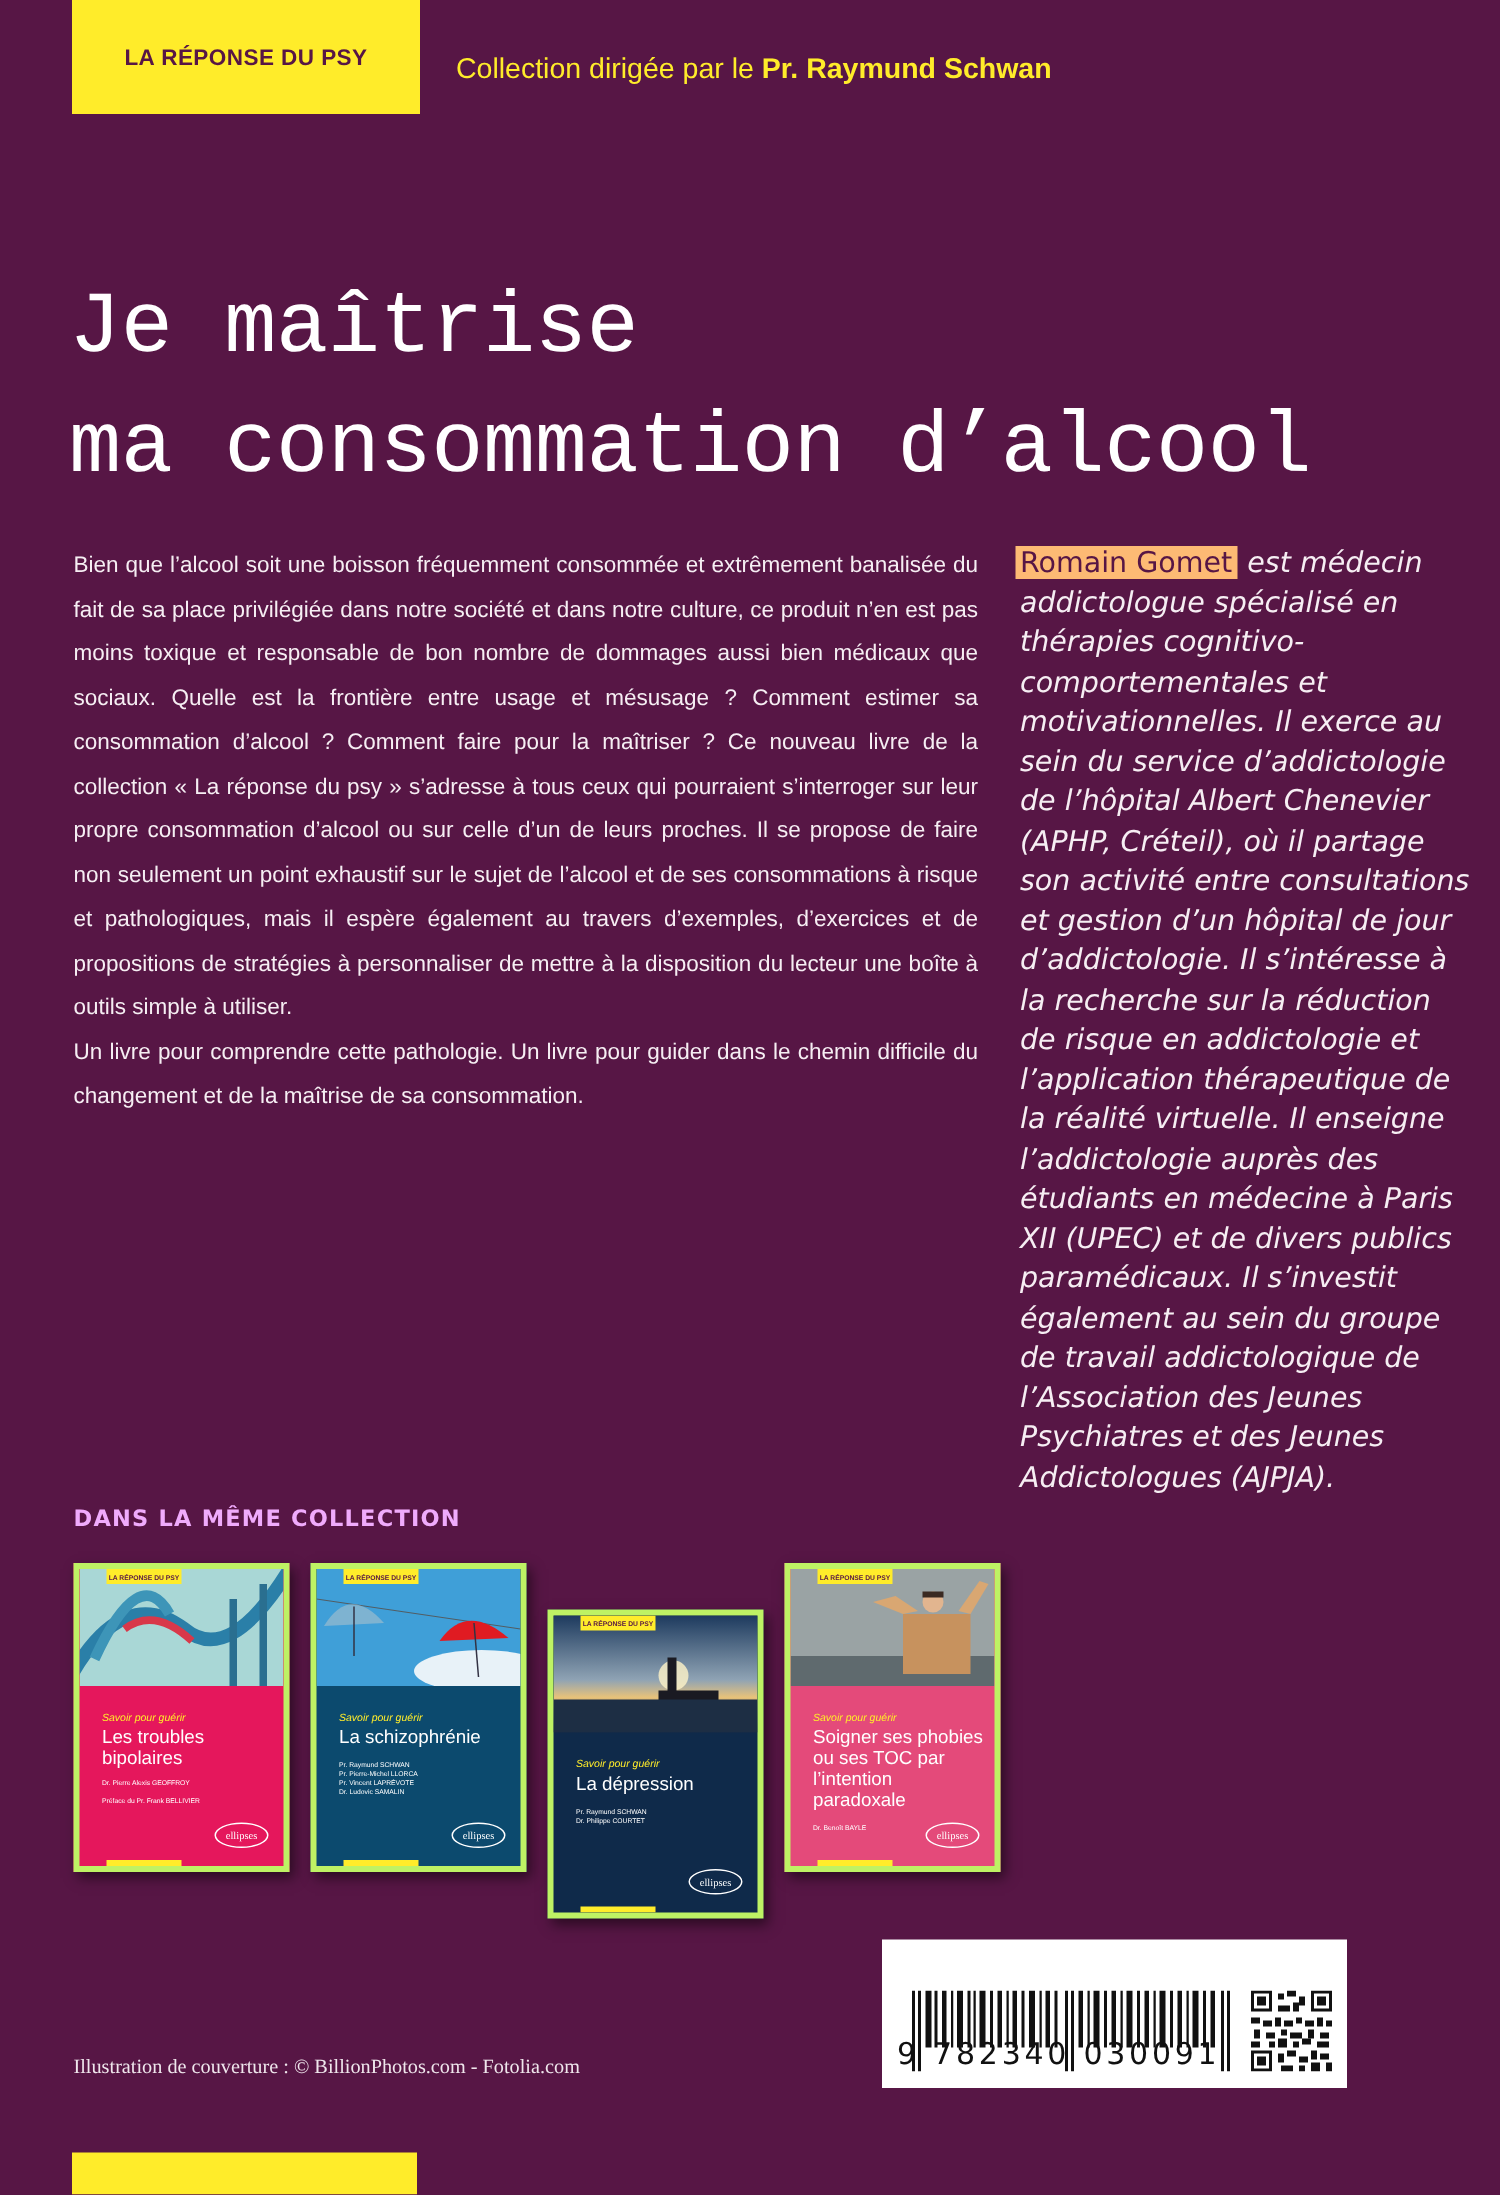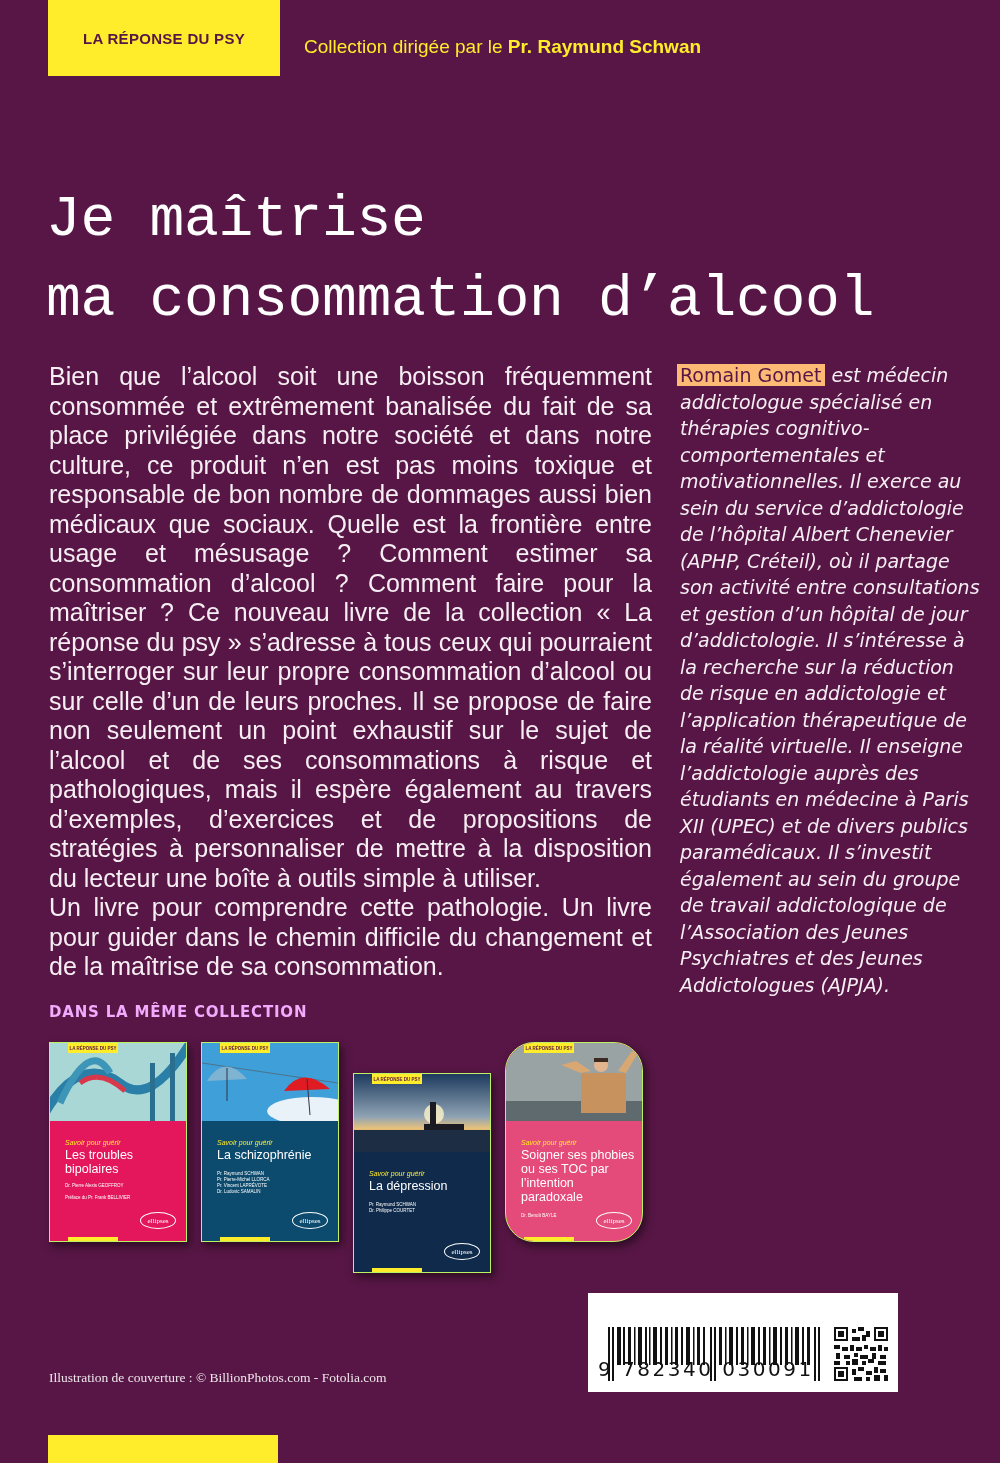--- a/index.html
+++ b/index.html
@@ -22,41 +22,41 @@
       font-family: "Liberation Sans", sans-serif;
     }
     .director b { font-weight: bold; }
     .title {
       left: 46px; top: 180px; font-size: 58px; line-height: 80px; color: #fff;
       font-family: Liberation Mono, monospace; font-weight: normal;
       letter-spacing: -0.3px;
     }
     .summary {
       left: 49px; top: 362px; width: 603px;
-      font-size: 25px; line-height: 29.5px; text-align: justify;
+      font-size: 15px; line-height: 29.5px; text-align: justify;
       font-family: "Liberation Sans", sans-serif; color: #f6eef3;
     }
     .summary p { margin: 0; }
     .bio {
       left: 680px; top: 362px; width: 300px;
       font-size: 19px; line-height: 26.5px; font-style: italic;
       font-family: "DejaVu Sans", sans-serif; color: #f6eef3;
     }
     .bio .author-name {
       background: #fdba74; color: #571645; font-style: normal;
       padding: 0 4px 0 3px; margin-left: -3px;
     }
     .same-collection {
       left: 49px; top: 1003px; font-size: 15px; font-weight: bold; letter-spacing: 0.8px;
       font-family: "DejaVu Sans", sans-serif; color: #f0abfc;
     }
     .books { left: 49px; top: 1042px; display: flex; gap: 14px; }
     .book {
       width: 136px; height: 198px; position: relative; overflow: hidden;
-      border: 1px solid #bef264;
+      border: 4px solid #bef264;
       box-shadow: 3px 4px 8px rgba(0,0,0,0.5);
       font-family: "Liberation Sans", sans-serif;
     }
     .book .photo { position: absolute; left: 0; top: 0; width: 136px; height: 78px; }
     .book .tag {
       position: absolute; left: 18px; top: 0; width: 50px; height: 10px;
       background: #ffec2a; color: #571645; font-size: 4.5px; font-weight: bold;
       display: flex; align-items: center; justify-content: center;
     }
     .book .series { position: absolute; left: 15px; top: 96px; font-size: 7px; font-style: italic; color: #ffec2a; }
@@ -173,21 +173,21 @@
     </svg>
     <div class="tag">LA RÉPONSE DU PSY</div>
     <div class="series">Savoir pour guérir</div>
     <div class="btitle">La dépression</div>
     <div class="authors" style="top:128px; white-space:pre-line;">Pr. Raymund SCHWAN
 Dr. Philippe COURTET</div>
     <div class="logo">ellipses</div>
     <div class="bottom-bar"></div>
   </div>
 
-  <div class="book" style="background:#e44a7a;border-radius:29px;">
+  <div class="book" style="background:#e44a7a;">
     <svg class="photo" viewBox="0 0 136 78">
       <rect width="136" height="78" fill="#9aa3a4"></rect>
       <rect x="0" y="58" width="136" height="20" fill="#5f6a6e"></rect>
       <rect x="75" y="30" width="45" height="40" fill="#c7925e"></rect>
       <polygon points="75,30 55,22 70,18 85,28" fill="#d9a772"></polygon>
       <polygon points="120,30 132,10 126,8 112,28" fill="#d9a772"></polygon>
       <circle cx="95" cy="22" r="7" fill="#e2b58f"></circle>
       <rect x="88" y="15" width="14" height="4" fill="#3a2a22"></rect>
     </svg>
     <div class="tag">LA RÉPONSE DU PSY</div>

